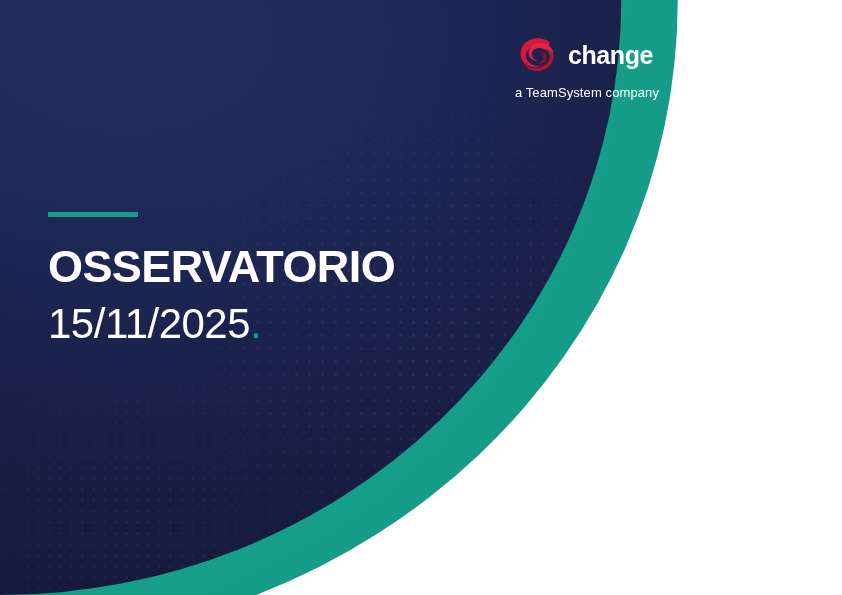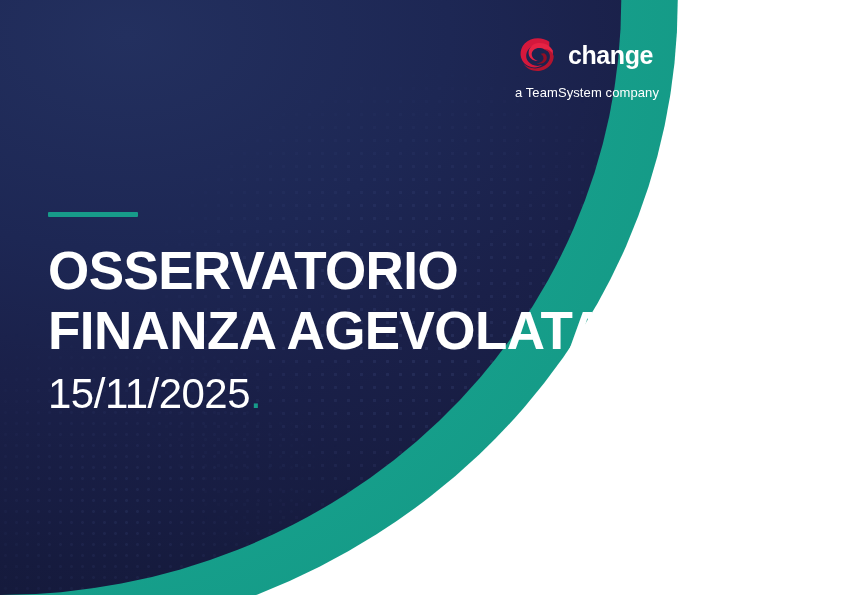--- a/index.html
+++ b/index.html
@@ -117,21 +117,21 @@
   .accent-bar {
     width: 90px;
     height: 5px;
     background: #179b8a;
     border-radius: 1px;
     margin-bottom: 24px;
   }
   .title {
     color: #ffffff;
     font-weight: 700;
-    font-size: 53px;
+    font-size: 45px;
     line-height: 1.14;
     letter-spacing: -0.6px;
     margin: 0;
   }
   .title-line { display: block; white-space: nowrap; }
   .date-line {
     margin-top: 10px;
     color: #ffffff;
     font-size: 42px;
     font-weight: 300;
@@ -165,18 +165,17 @@
         <span class="logo-word">change</span>
       </div>
     </div>
     <div class="logo-tagline">a TeamSystem company</div>
   </div>
 
   <div class="headline-block">
     <div class="accent-bar"></div>
     <h1 class="title">
       <span class="title-line">OSSERVATORIO</span>
-      <span class="title-line">FINANZA AGEVOLATA</span>
     </h1>
     <div class="date-line"><span>15/11/2025</span><span class="date-dot">.</span></div>
   </div>
 
 </div>
 
 </body></html>

